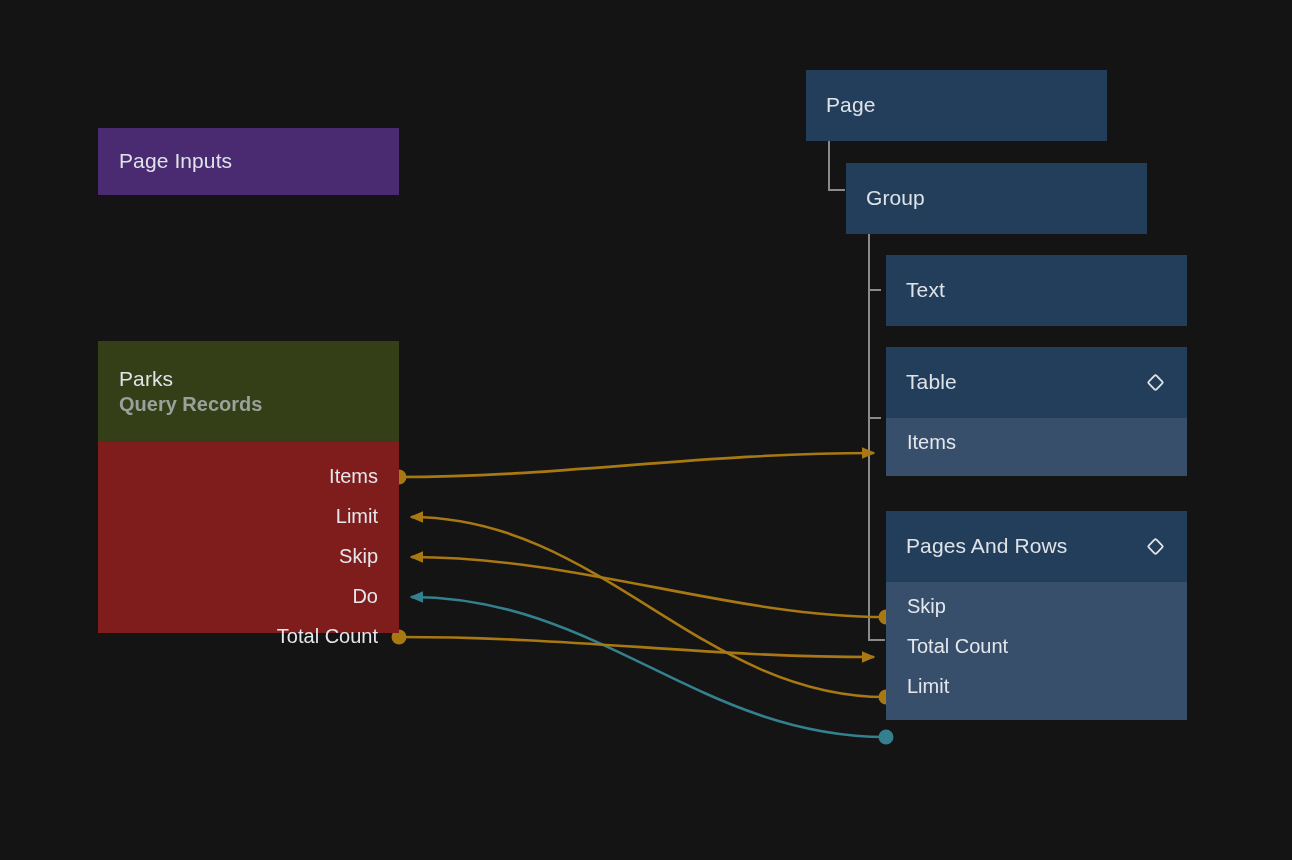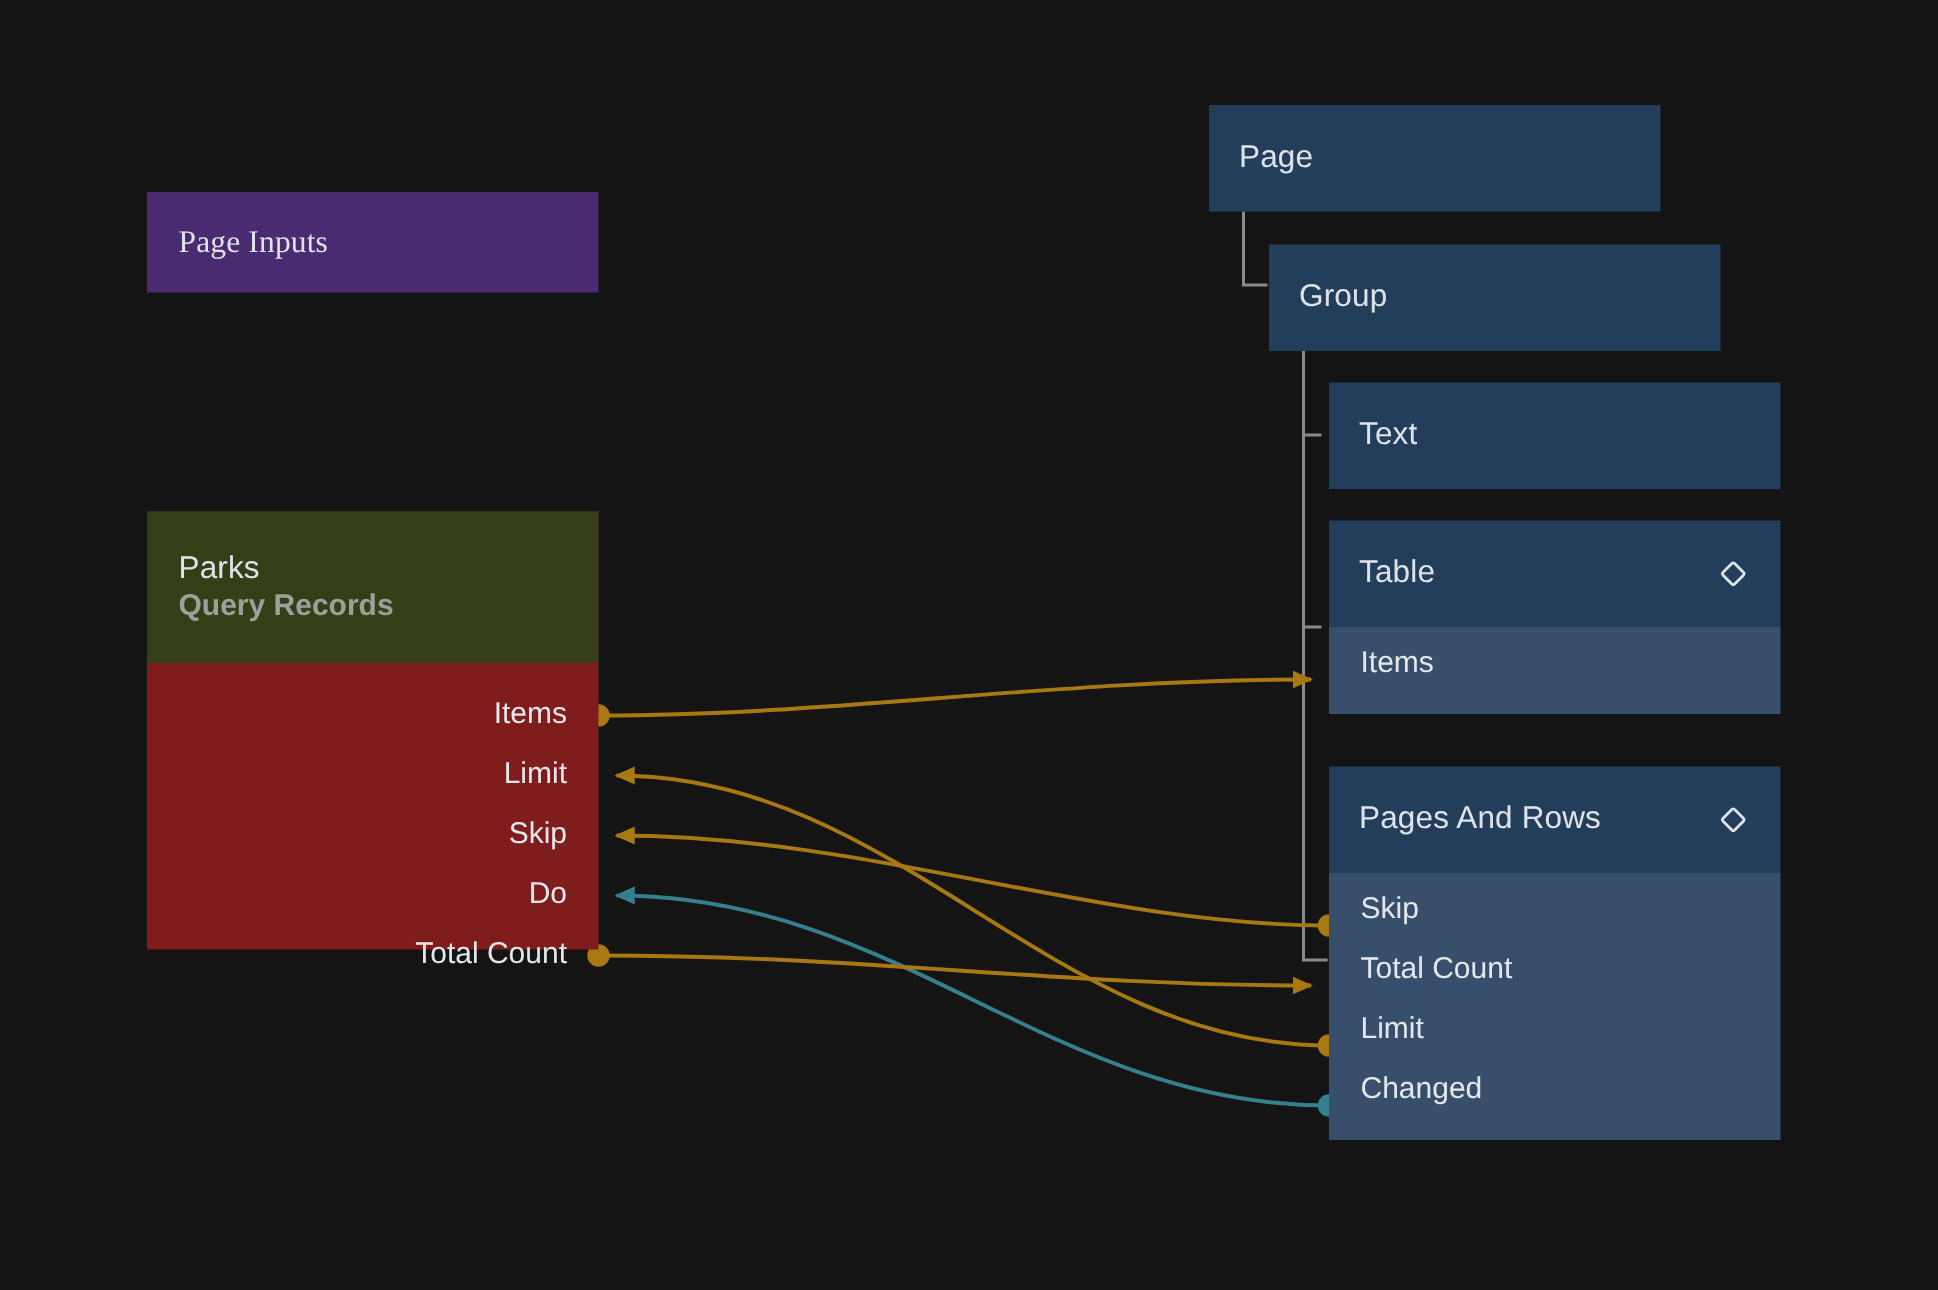--- a/index.html
+++ b/index.html
@@ -71,21 +71,20 @@
     line-height: 1.2;
     white-space: nowrap;
     font-weight: bold;
   }
 
   
   #node-page-inputs {
     left: 98px; top: 128px;
     width: 301px; height: 67px;
     background: #4a2b71;
-    font-family: Liberation Serif, serif;
   }
   #node-page-inputs .node-header {
     height: 67px;
     padding: 0 21px;
   }
 
   
   #node-parks {
     left: 98px; top: 341px;
     width: 301px; height: 292px;
@@ -275,19 +274,16 @@
     <div class="node-body ports ports-left">
       <div class="port">
         <span class="port-label">Skip</span>
       </div>
       <div class="port">
         <span class="port-label">Total Count</span>
       </div>
       <div class="port">
         <span class="port-label">Limit</span>
       </div>
-      <div class="port">
-        <span class="port-label">Changed</span>
-      </div>
     </div>
   </div>
 
 </div>
 
 </body></html>

